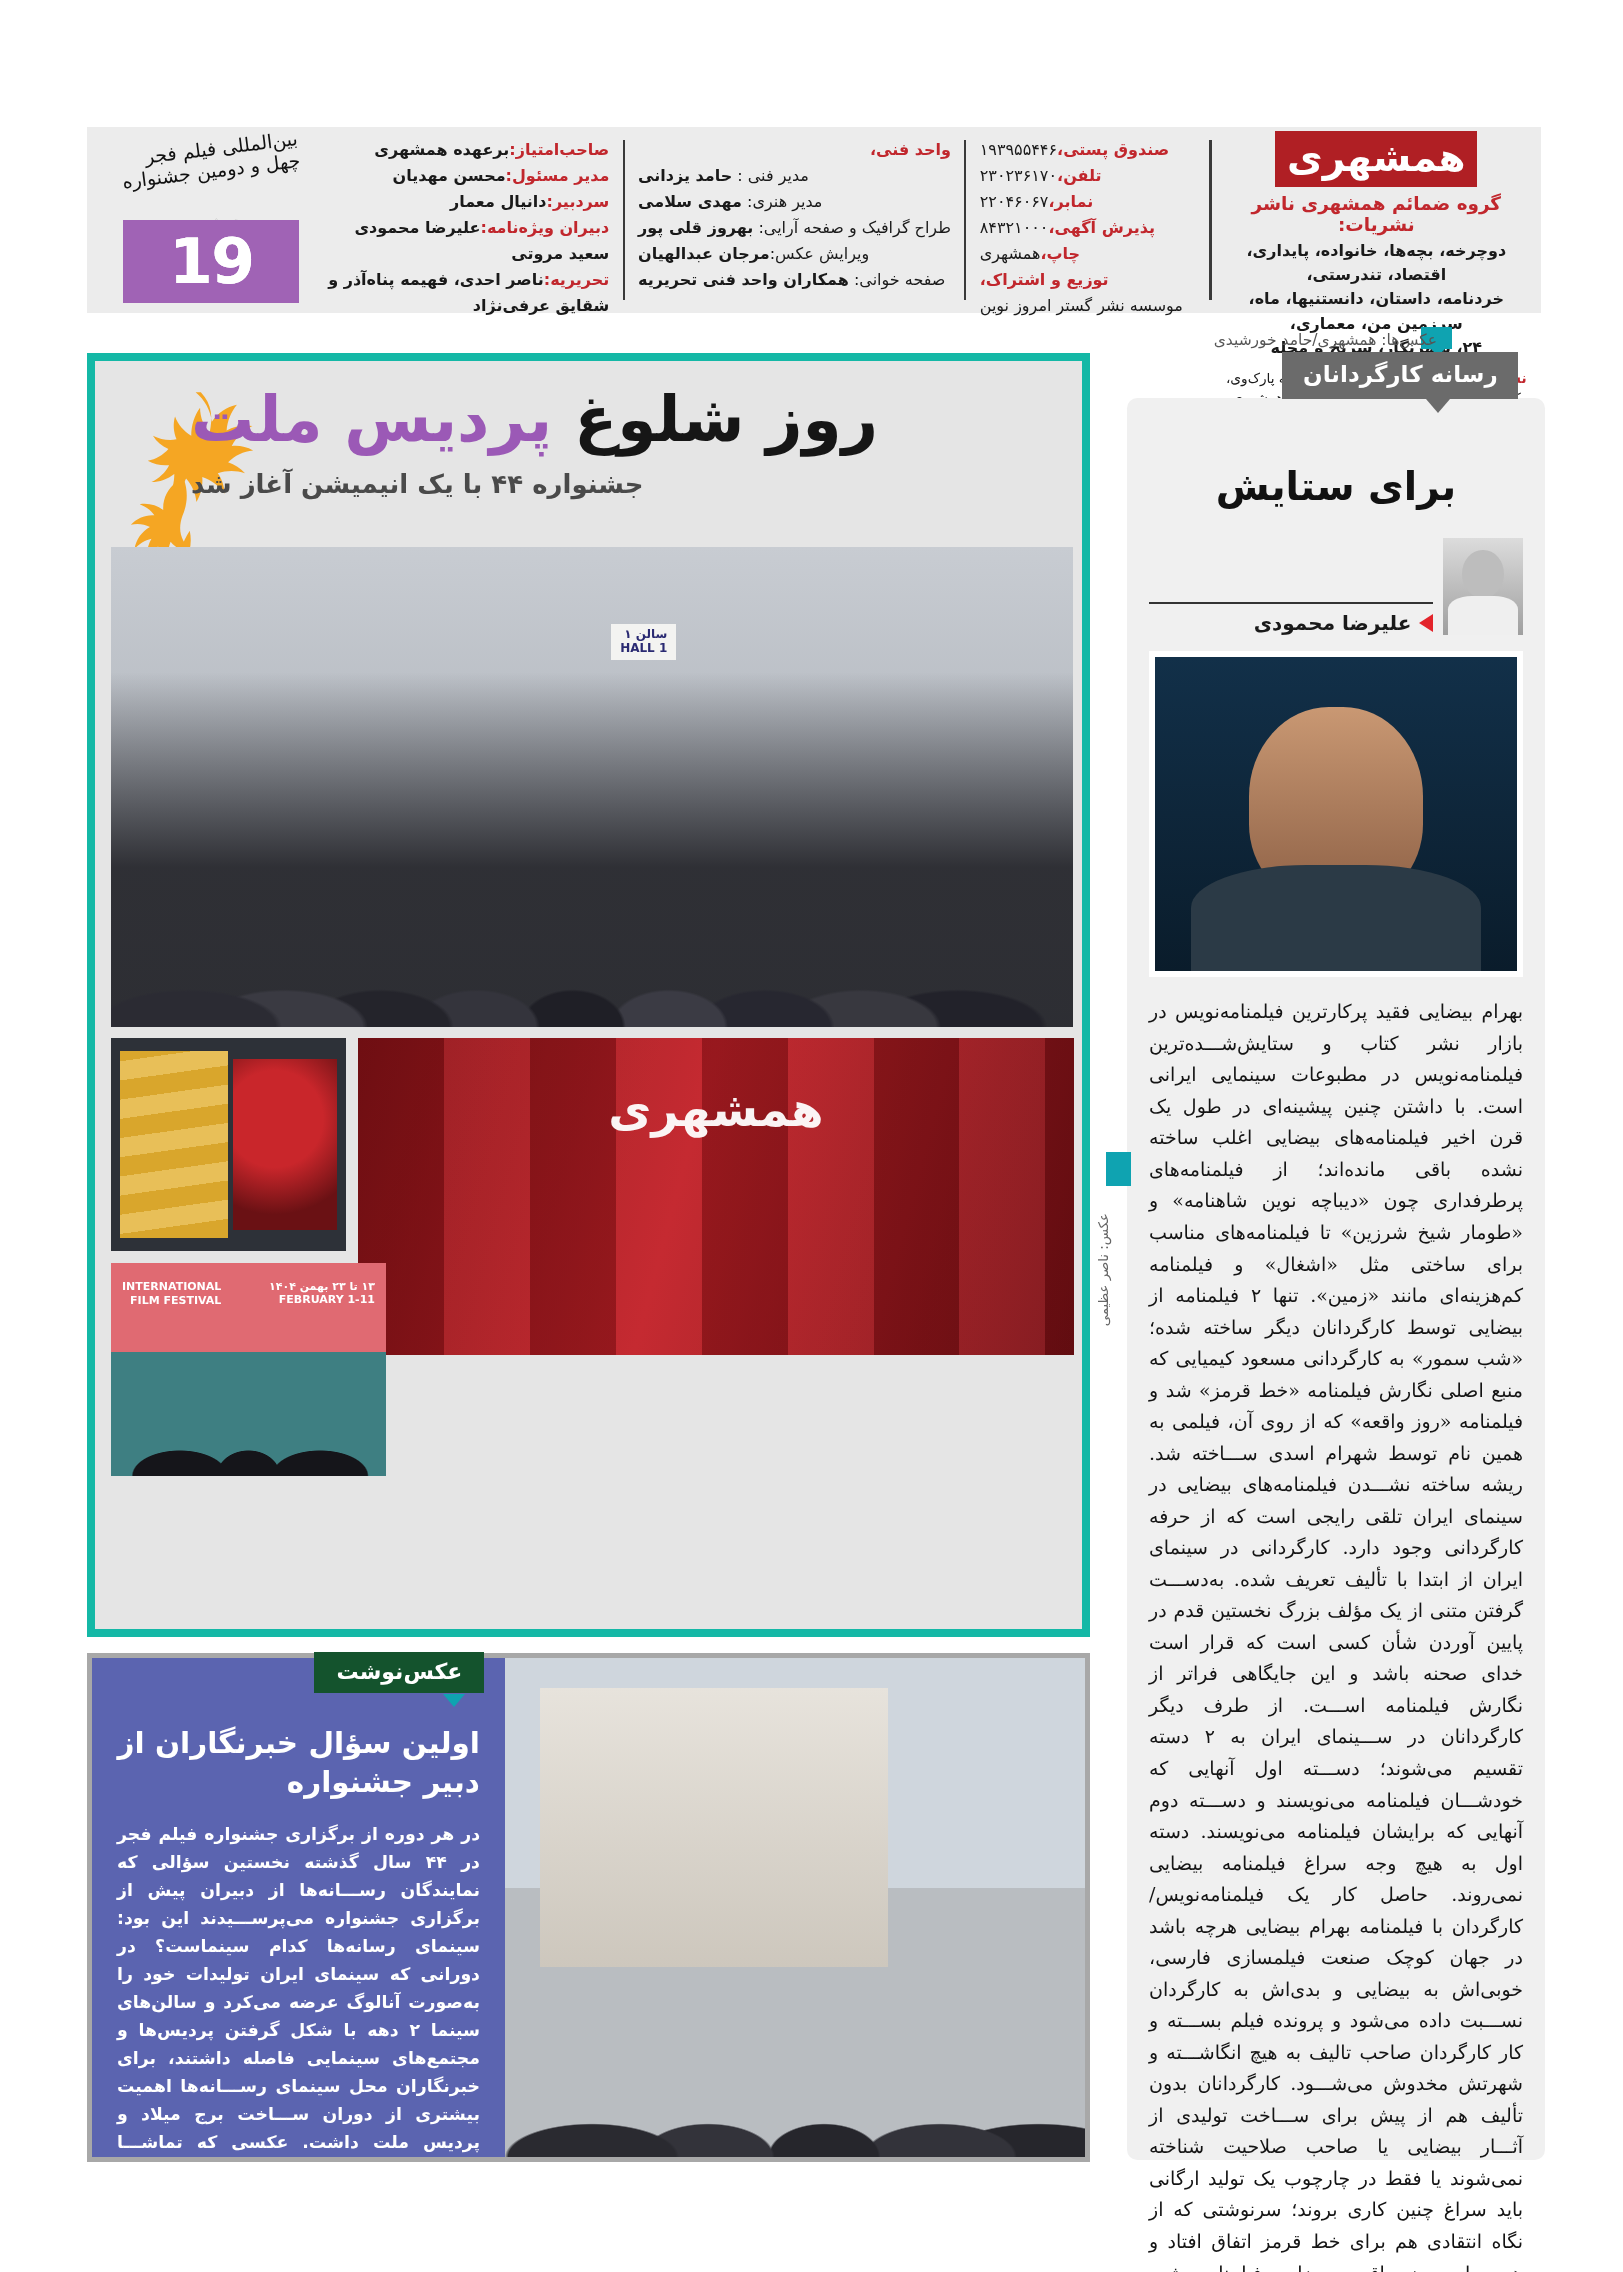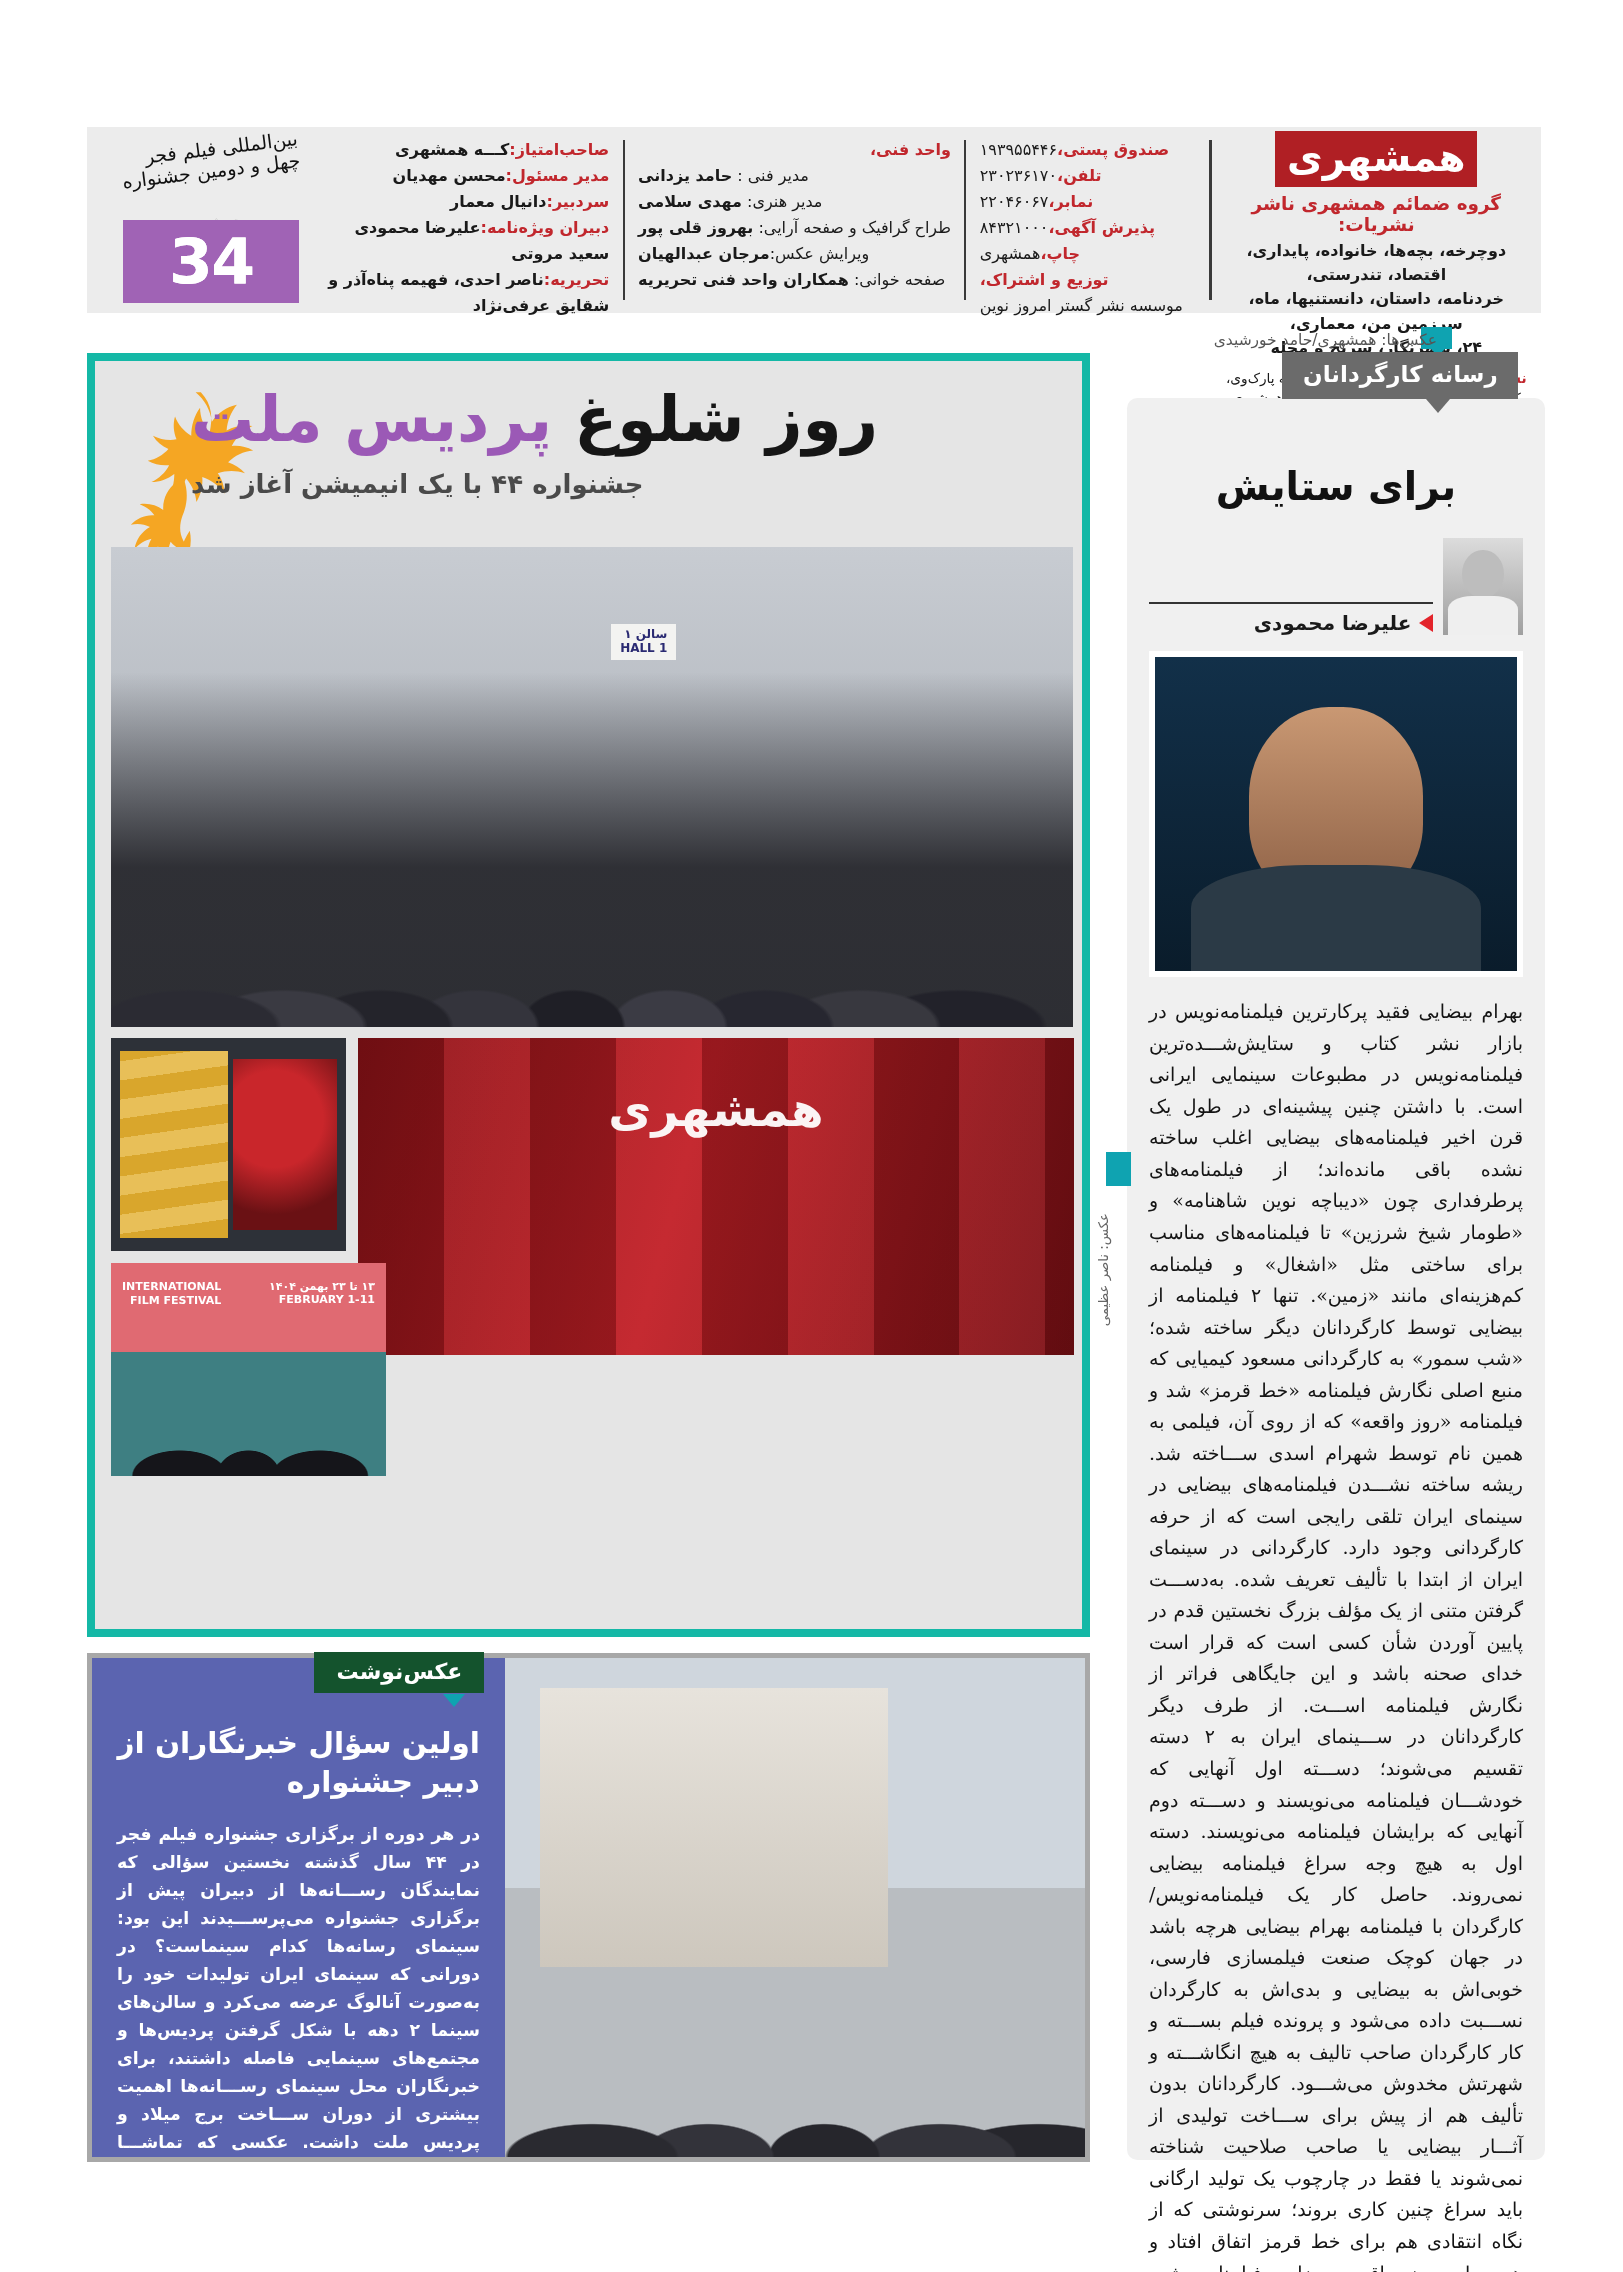--- a/index.html
+++ b/index.html
@@ -179,27 +179,27 @@
   <div class="masthead">
 
     <div class="mh-col mh-logo-col">
       <div class="fajr-wrap">
         <div class="fajr-callig">
           <span>بین‌المللی فیلم فجر</span>
           <span>چهل و دومین جشنواره</span>
         </div>
         <div class="fajr-ghost">همشهری</div>
         <div class="fajr-num">
-          <b>34</b>
+          <b>19</b>
         </div>
       </div>
     </div>
 
     <div class="mh-col mh-edit">
-      <div class="mh-line"><span class="k">صاحب‌امتیاز:</span><span class="v">کـــه همشهری</span></div>
+      <div class="mh-line"><span class="k">صاحب‌امتیاز:</span><span class="v">برعهده همشهری</span></div>
       <div class="mh-line"><span class="k">مدیر مسئول:</span><span class="v">محسن مهدیان</span></div>
       <div class="mh-line"><span class="k">سردبیر:</span><span class="v">دانیال معمار</span></div>
       <div class="mh-line"><span class="k">دبیران ویژه‌نامه:</span><span class="v">علیرضا محمودی</span></div>
       <div class="mh-line"><span class="v">سعید مروتی</span></div>
       <div class="mh-line"><span class="k">تحریریه:</span><span class="v">ناصر احدی، فهیمه پناه‌آذر و</span></div>
       <div class="mh-line"><span class="v">شقایق عرفی‌نژاد</span></div>
     </div>
 
     <div class="mh-sep"></div>
 

